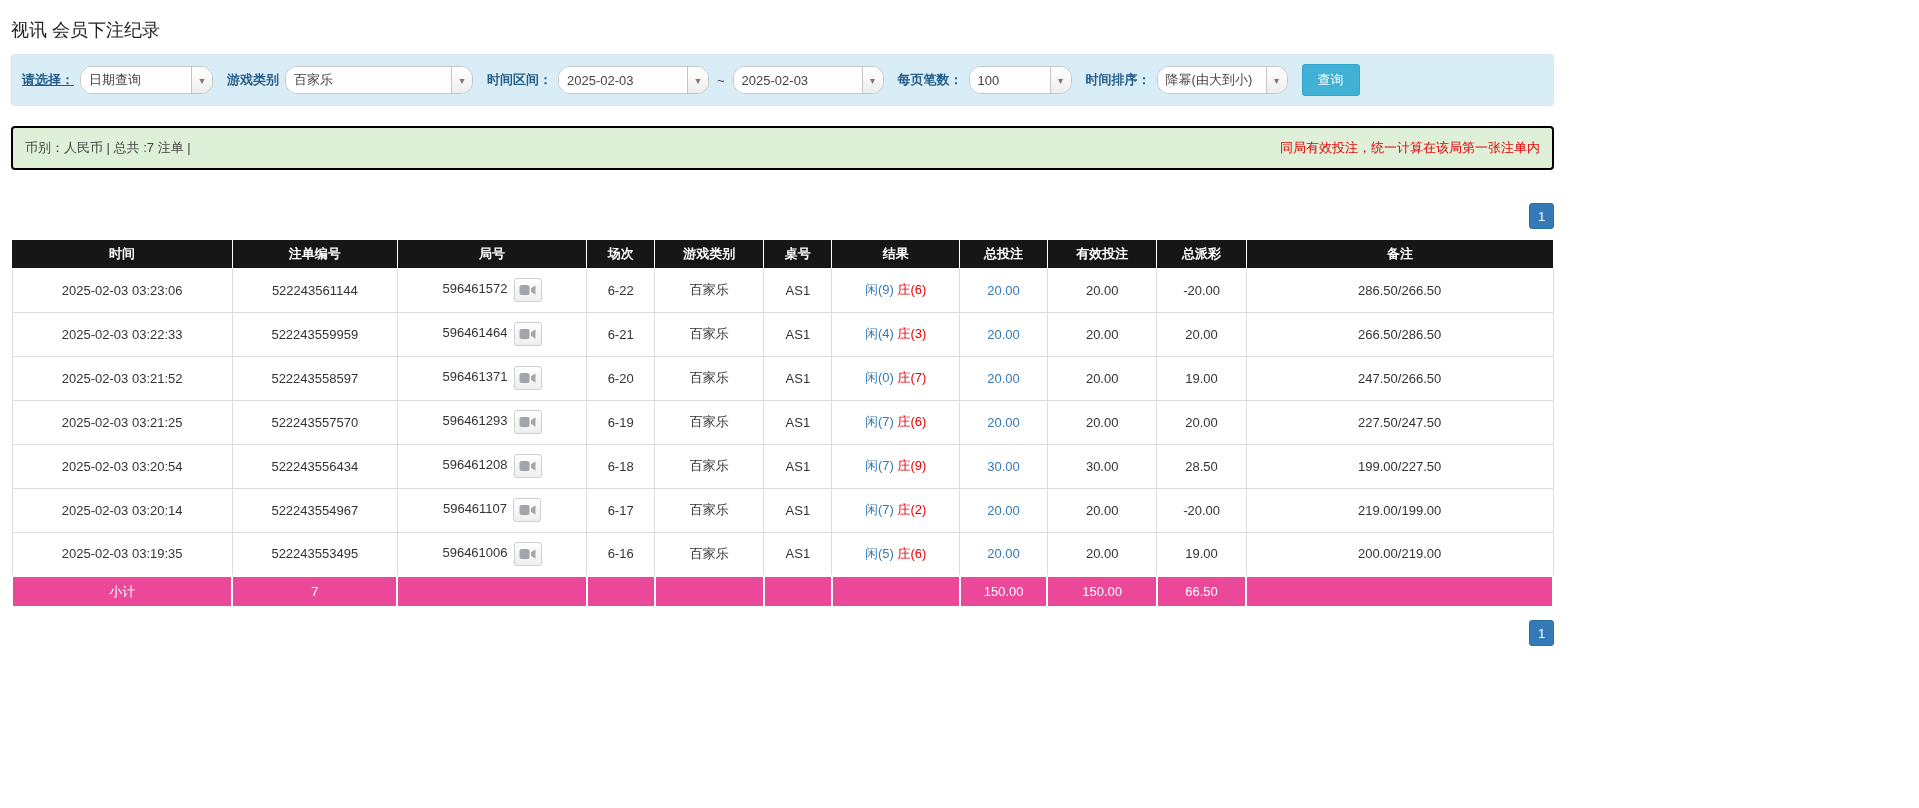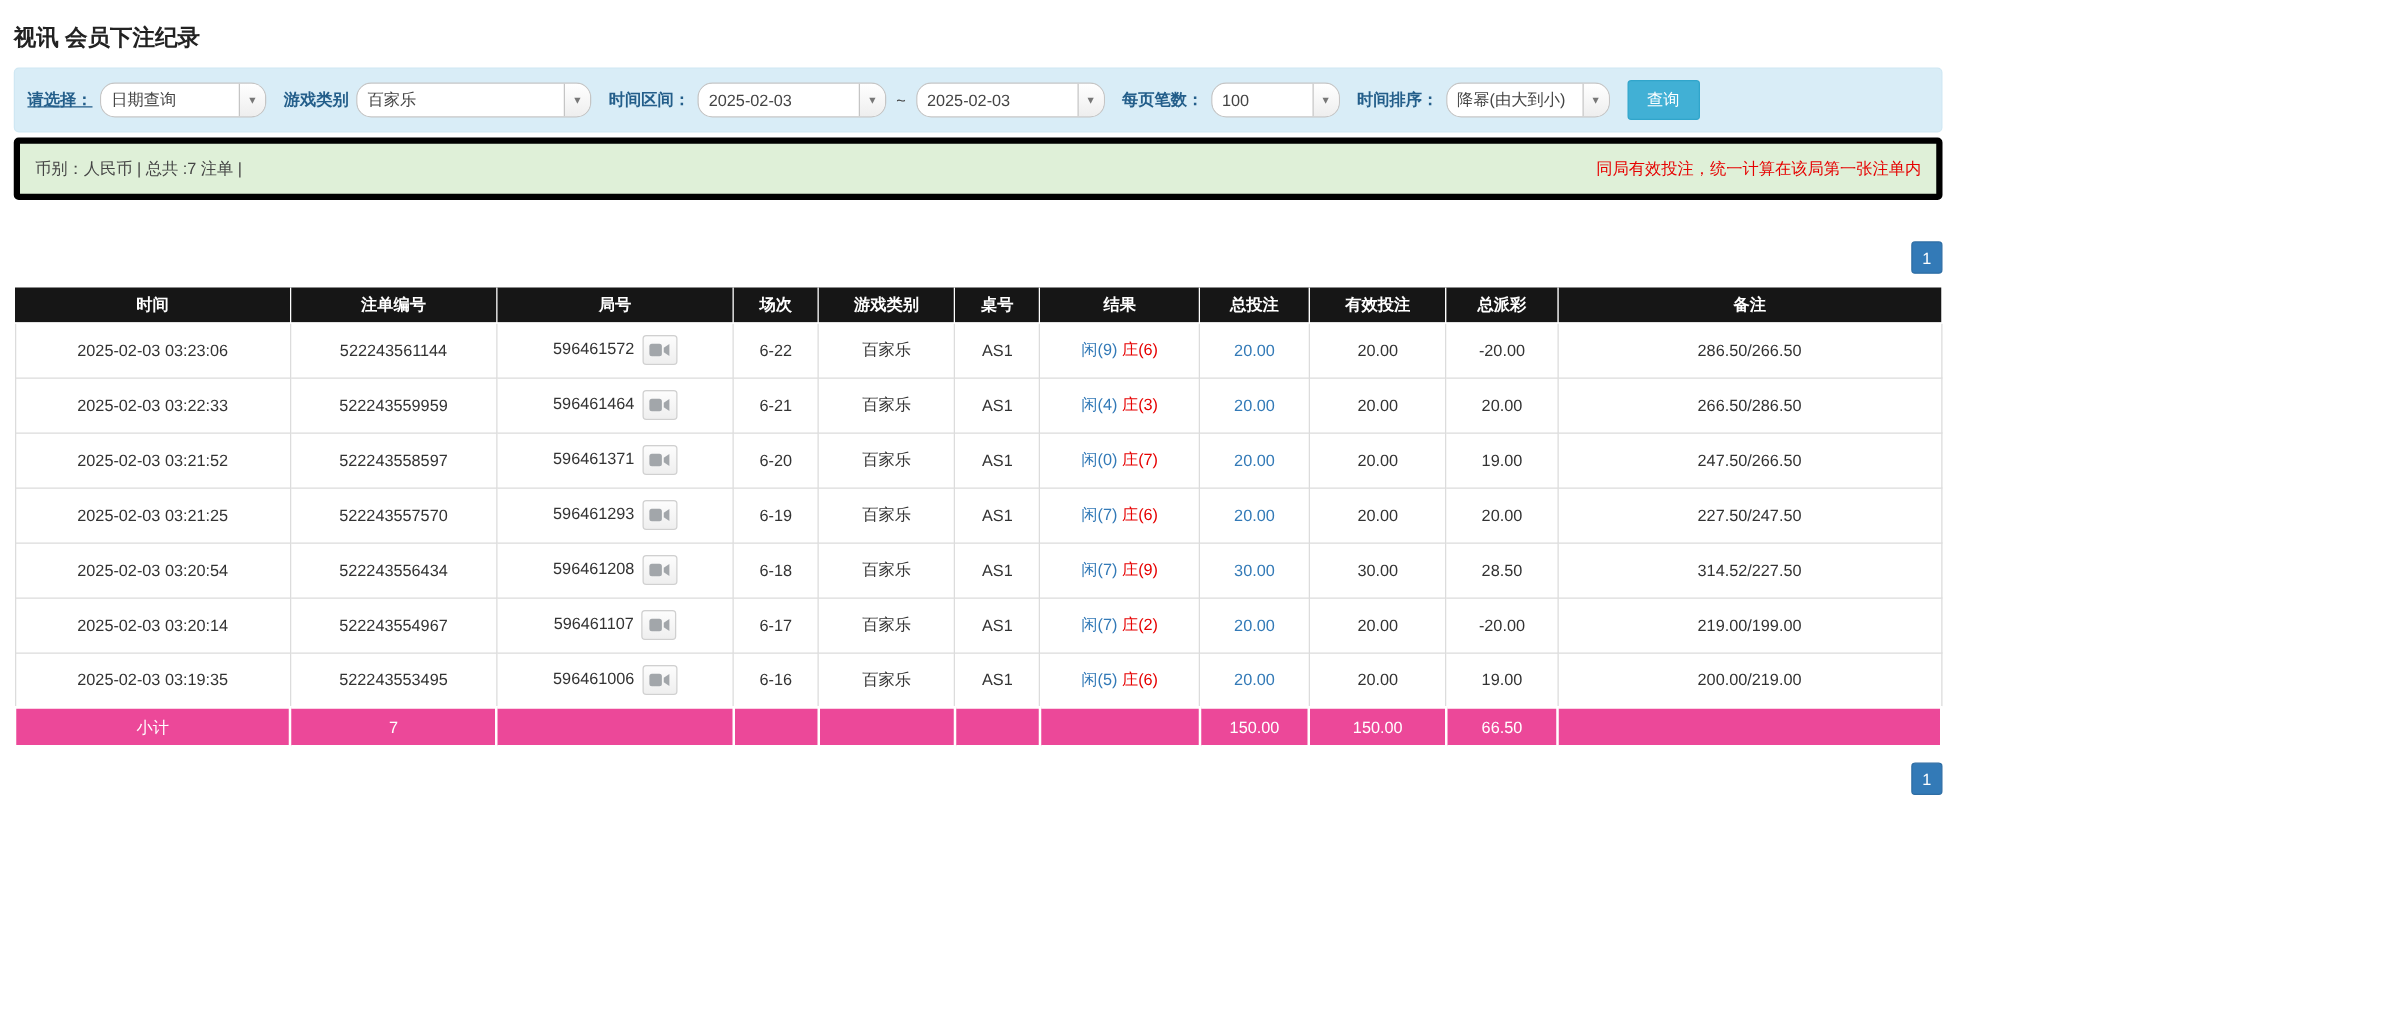--- a/index.html
+++ b/index.html
@@ -11,21 +11,21 @@
     width: 1919px;
     height: 808px;
     overflow: hidden;
   }
   .page { width: 1543px; margin-left: 11px; }
 
   .page-title {
     font-size: 18px;
     color: #222;
     padding: 18px 0 12px 0;
-    font-weight: bold;
+    font-weight: normal;
   }
 
   
   .filter-bar {
     background: #d9edf7;
     border: 1px solid #cfe7f3;
     border-radius: 4px;
     padding: 9px 10px;
     display: flex;
     align-items: center;
@@ -82,23 +82,23 @@
     color: #fff;
     font-size: 13px;
     font-family: inherit;
     padding: 6px 15px;
     border-radius: 3px;
     cursor: pointer;
   }
 
   
   .info-bar {
-    margin-top: 4px;
+    margin-top: 20px;
     background: #dff0d8;
-    border: 5px solid #000000;
+    border: 2px solid #000000;
     border-radius: 4px;
     padding: 11px 12px;
     display: flex;
     justify-content: space-between;
     align-items: flex-end;
   }
   .info-left { color: #444; }
   .info-right { color: #e60000; }
 
   
@@ -367,21 +367,21 @@
     <td>6-18</td>
     <td>百家乐</td>
     <td>AS1</td>
     <td>
       <span class="result-player">闲(7)</span>
       <span class="result-banker">庄(9)</span>
     </td>
     <td><a class="bet-link">30.00</a></td>
     <td>30.00</td>
     <td>28.50</td>
-    <td>314.52/227.50</td>
+    <td>199.00/227.50</td>
   </tr>
 
   <tr>
     <td>2025-02-03 03:20:14</td>
     <td>522243554967</td>
     <td>
       <span>596461107</span><button class="video-btn">
               <svg width="17" height="12" viewBox="0 0 17 12">
                 <rect x="0.5" y="1" width="10" height="10" rx="2" fill="#a2a6aa"></rect>
                 <path d="M12 4.2 L16.5 1.2 V10.8 L12 7.8 Z" fill="#a2a6aa"></path>

